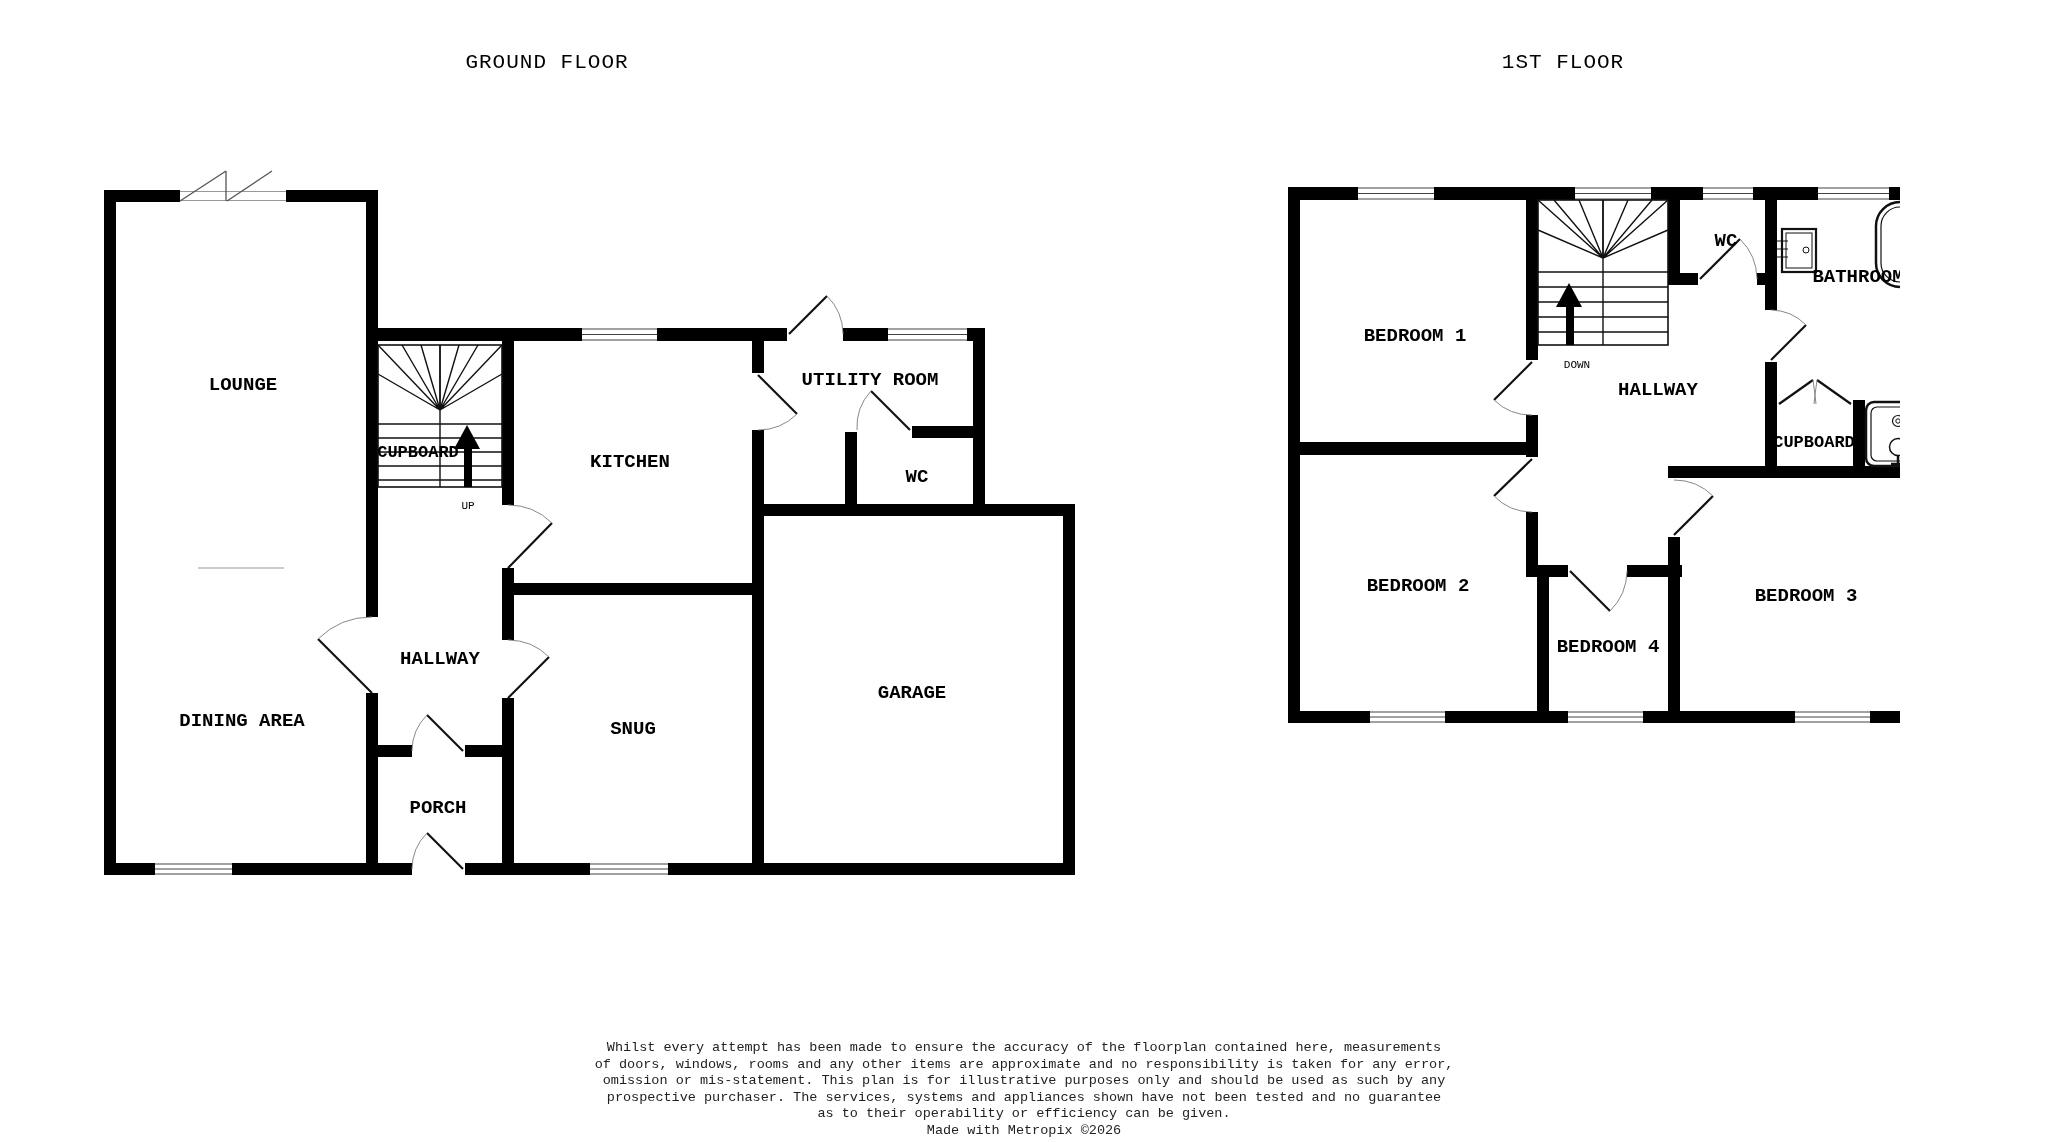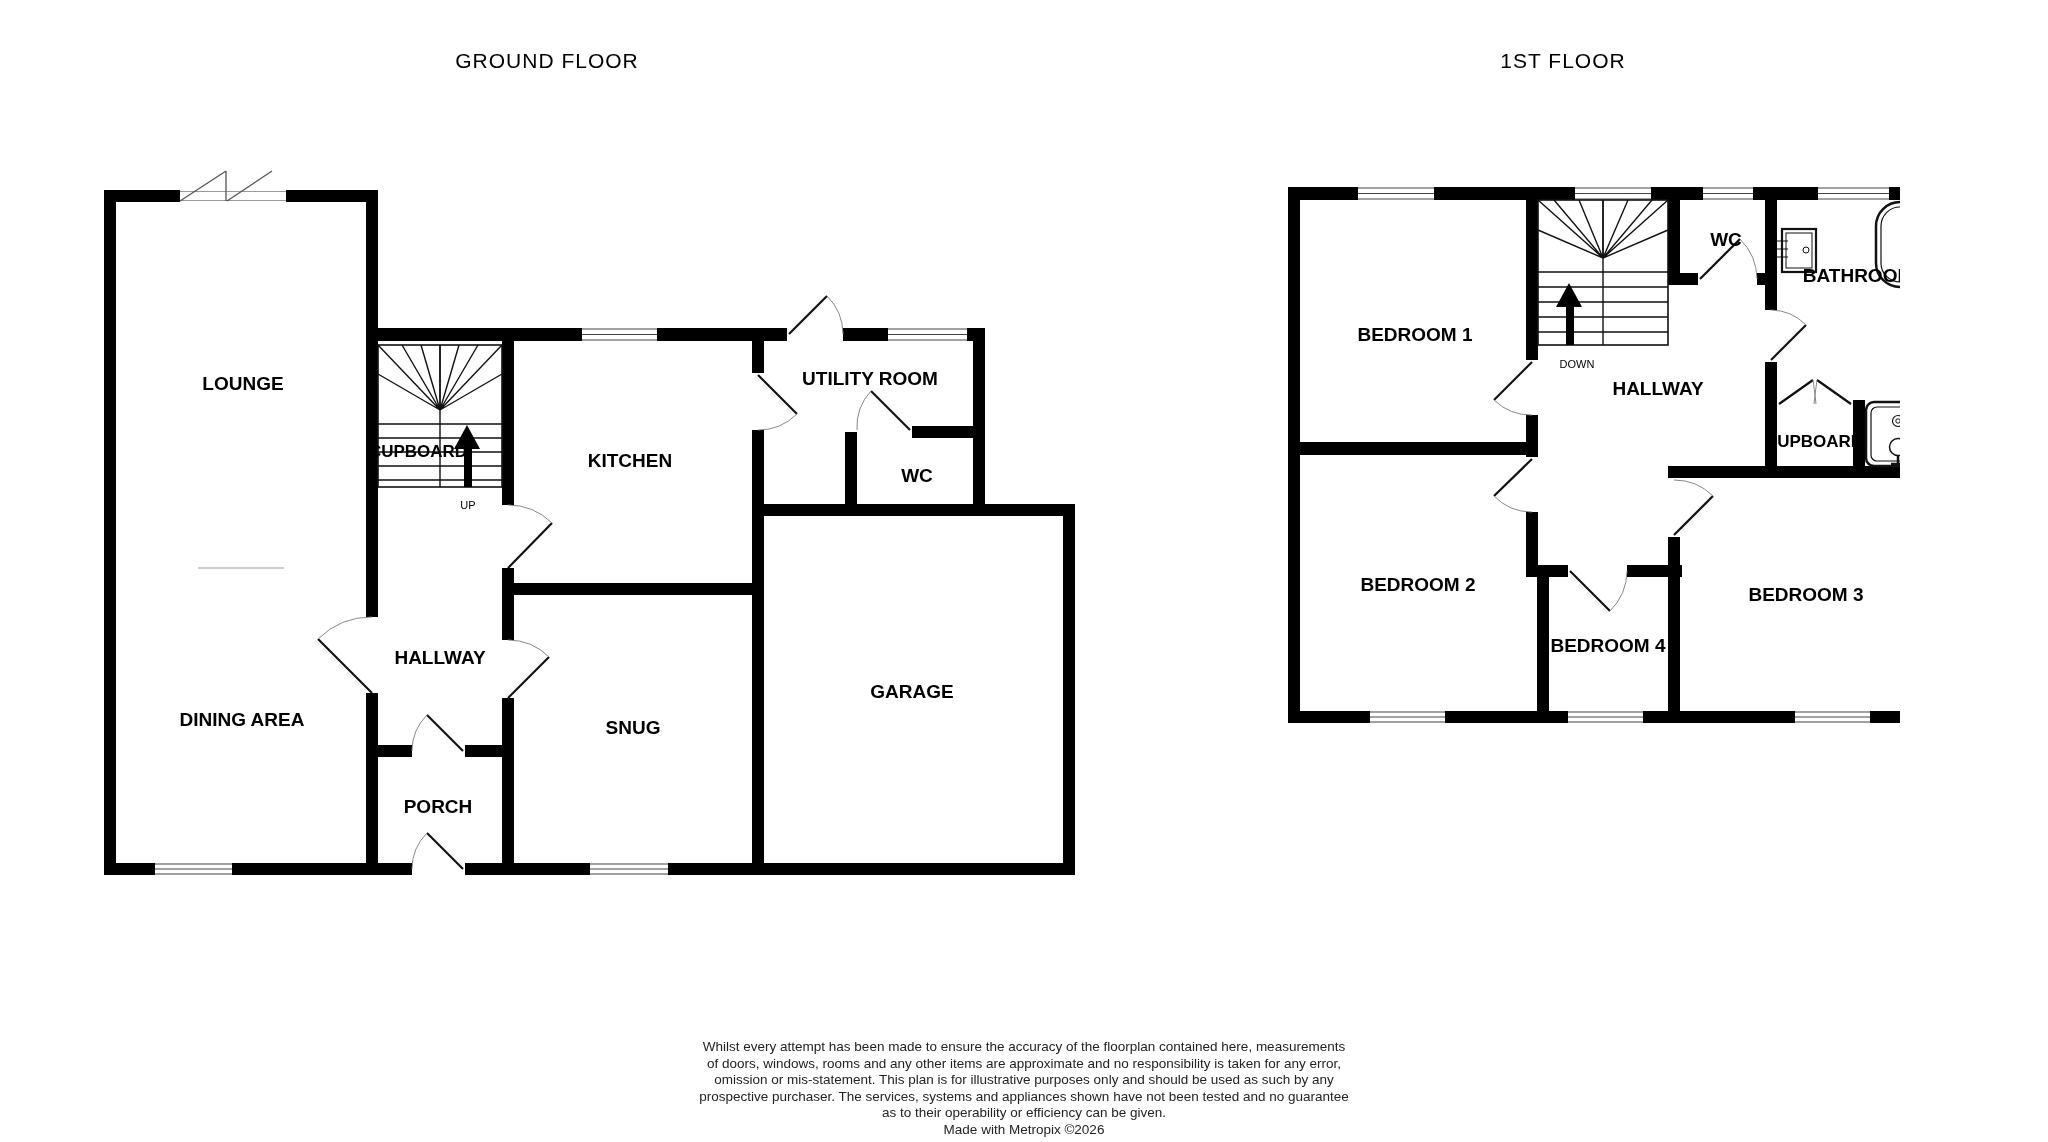--- a/index.html
+++ b/index.html
@@ -1,17 +1,17 @@
 <!DOCTYPE html>
 <html><head>
 <meta charset="utf-8">
 <style>
   html,body{margin:0;padding:0;background:#ffffff;}
   #canvas{position:relative;width:1900px;height:1142px;background:#ffffff;overflow:hidden;
-          font-family:Liberation Sans, sans-serif;}
+          font-family:Liberation Mono, monospace;}
   svg{position:absolute;left:0;top:0;}
   text{fill:#000;}
   .floor-title{font-size:21px;letter-spacing:1px;}
   .room-label{font-size:19px;font-weight:bold;}
   .room-label-sm{font-size:17px;font-weight:bold;}
   .stair-label{font-size:11px;}
   .disclaimer-line{font-size:13.5px;fill:#222;}
   .walls{fill:#000;}
   .leaf{stroke:#111;stroke-width:2.2;fill:none;}
   .arc{stroke:#888;stroke-width:1;fill:none;}

